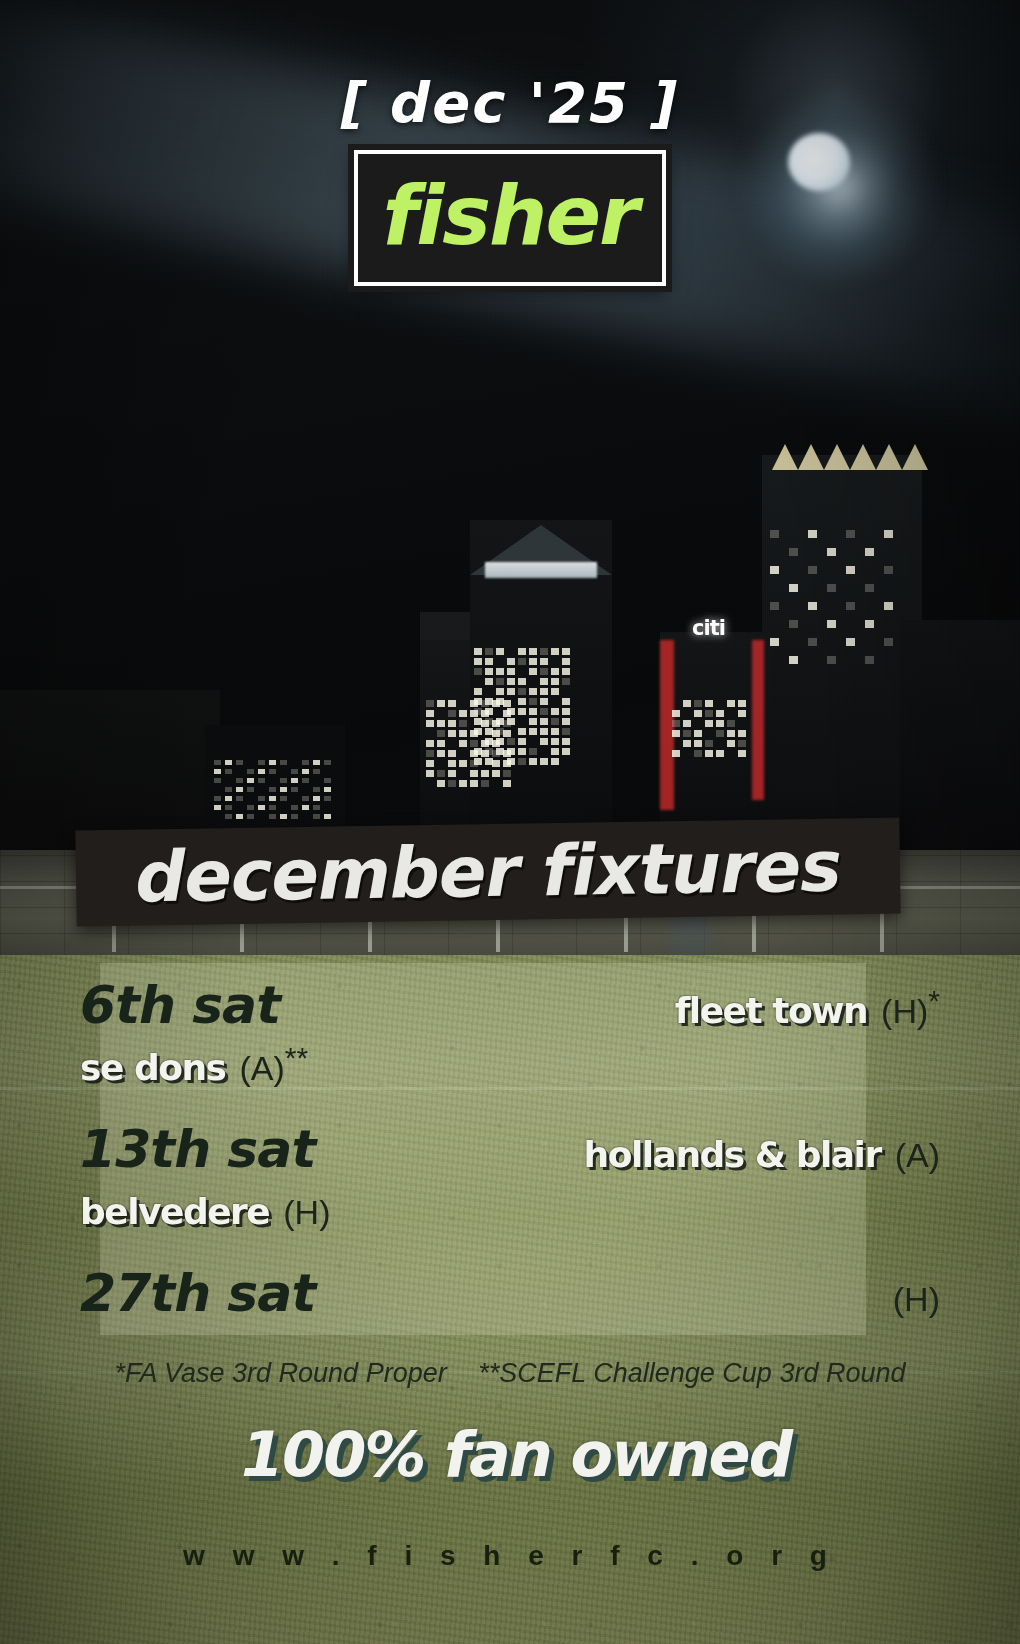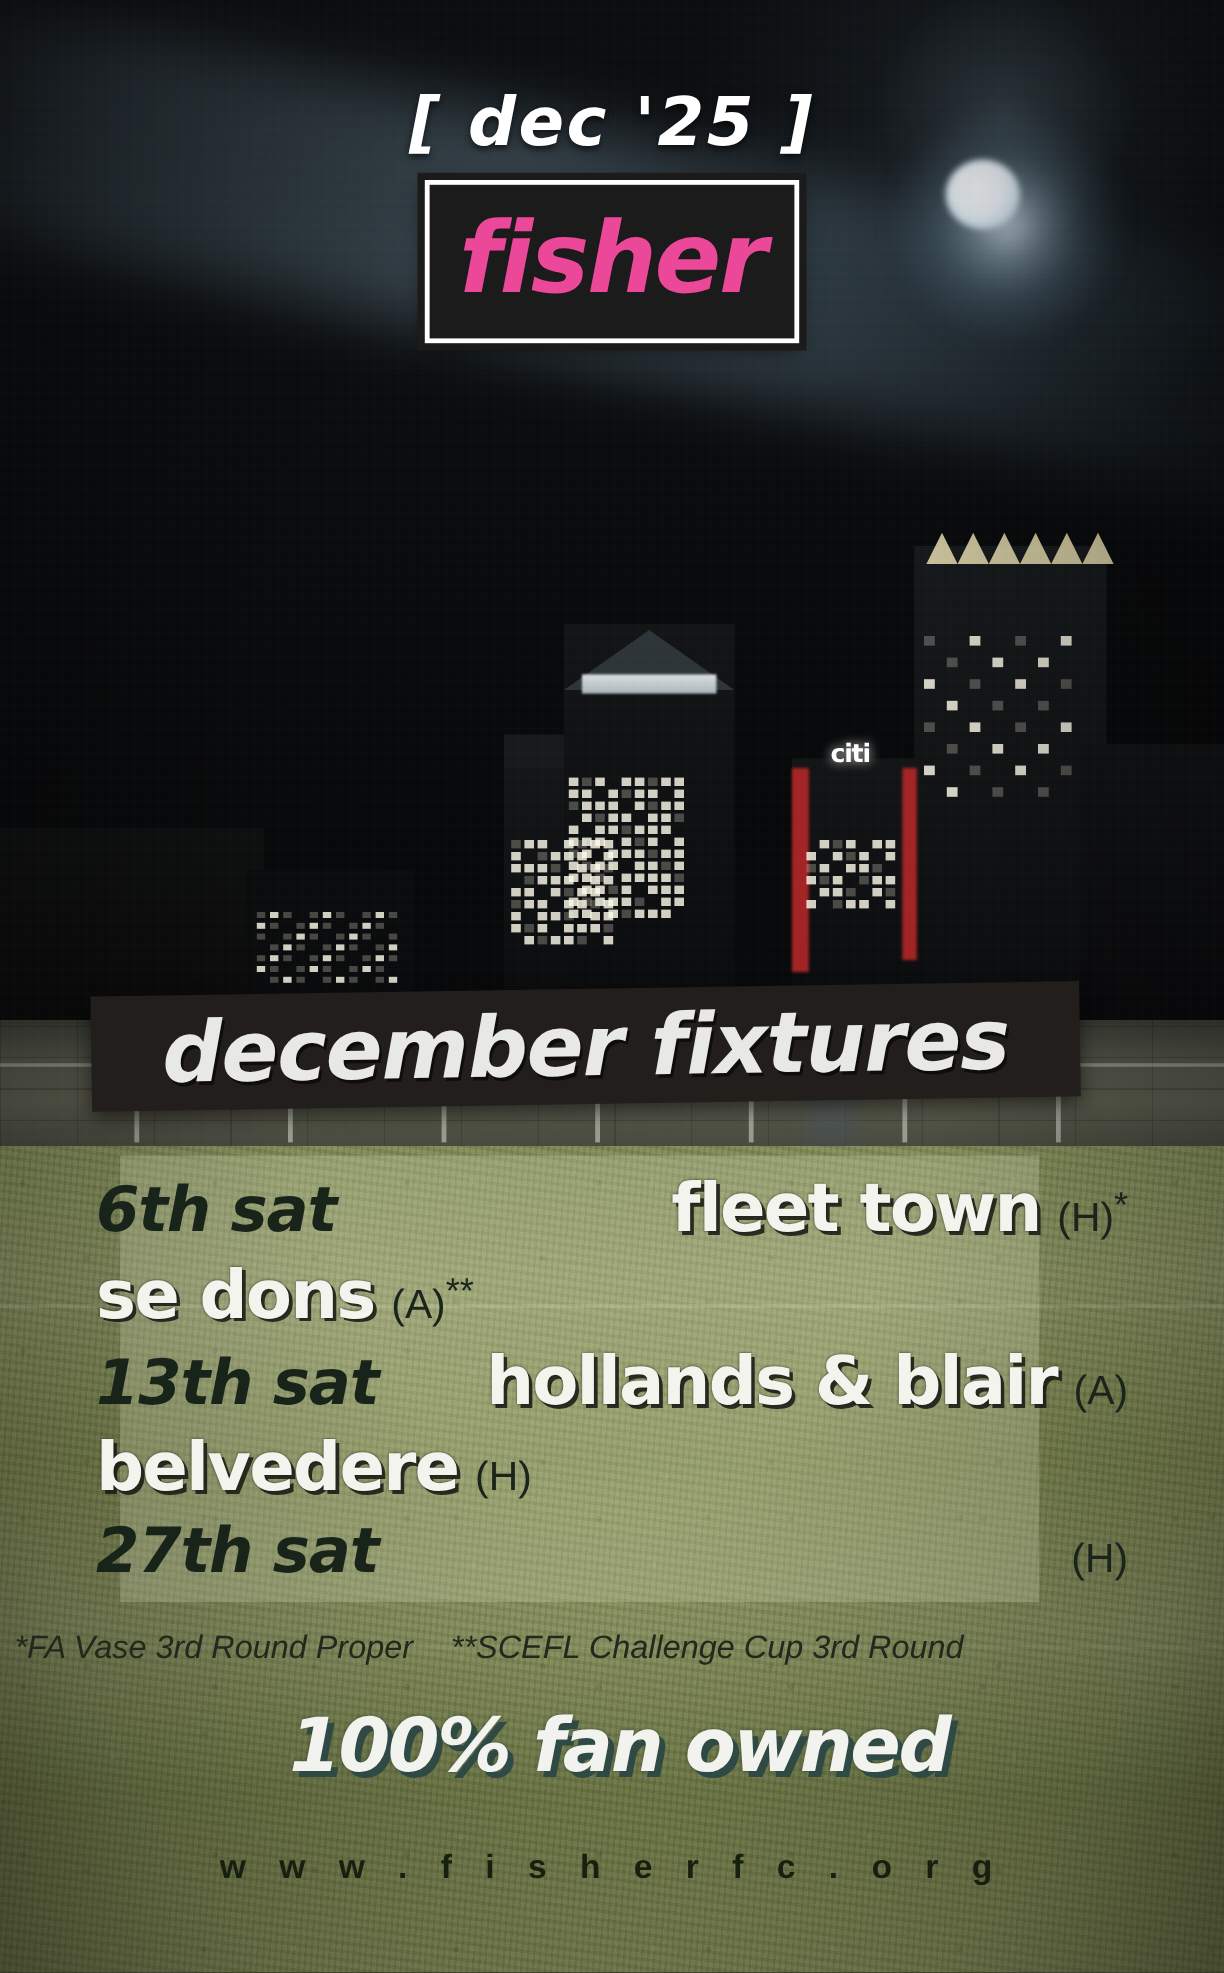--- a/index.html
+++ b/index.html
@@ -155,21 +155,21 @@
 
   .logo-box {
     position:absolute; top:150px; left:50%; transform:translateX(-50%);
     width:312px; height:136px;
     background:#1b1b1b;
     border:4px solid #ffffff;
     box-shadow:0 0 0 6px #1b1b1b, 0 6px 18px rgba(0,0,0,.6);
     display:flex; align-items:center; justify-content:center;
   }
   .logo-text {
-    color:#ec4899;
+    color:#bef264;
     font-family:"DejaVu Sans", sans-serif;
     font-weight:700; font-style:italic;
     font-size:82px; letter-spacing:-2px; line-height:1;
     margin-top:-4px;
   }
 
   .fixtures-banner {
     position:absolute; top:824px; left:76px; width:824px; height:96px;
     background:#211e1c;
     transform:rotate(-0.9deg);
@@ -203,41 +203,41 @@
     font-family:"DejaVu Sans", sans-serif;
     font-weight:700; font-style:italic;
     font-size:52px; letter-spacing:-1px;
     white-space:nowrap;
   }
   .fx-right { display:flex; align-items:baseline; white-space:nowrap; }
   .fx-opp {
     color:#f4f4ee;
     font-family:"DejaVu Sans", sans-serif;
     font-weight:700;
-    font-size:56px; letter-spacing:-1.5px;
+    font-size:36px; letter-spacing:-1.5px;
     text-shadow:3px 3px 0 rgba(20,24,18,.85), 0 0 2px rgba(20,24,18,.9);
   }
   .fx-venue {
     color:#1a241b;
     font-family:"Liberation Sans", sans-serif;
     font-weight:400;
     font-size:34px;
     margin-left:14px;
   }
   .fx-star {
     color:#1a241b;
     font-family:"Liberation Sans", sans-serif;
     font-size:30px;
     vertical-align:super;
     line-height:0;
     position:relative; top:-12px;
   }
 
   .notes {
-    position:absolute; left:0; right:0; top:1358px; 
+    position:absolute; left:0; right:0; top:1358px; text-align:center;
     color:#20291c;
     font-family:"Liberation Sans", sans-serif;
     font-style:italic; font-weight:400;
     font-size:27px;
   }
   .notes span { margin:0 12px; }
 
   .fanowned {
     position:absolute; left:12px; right:0; top:1418px; text-align:center;
     color:#f2f3ee;

